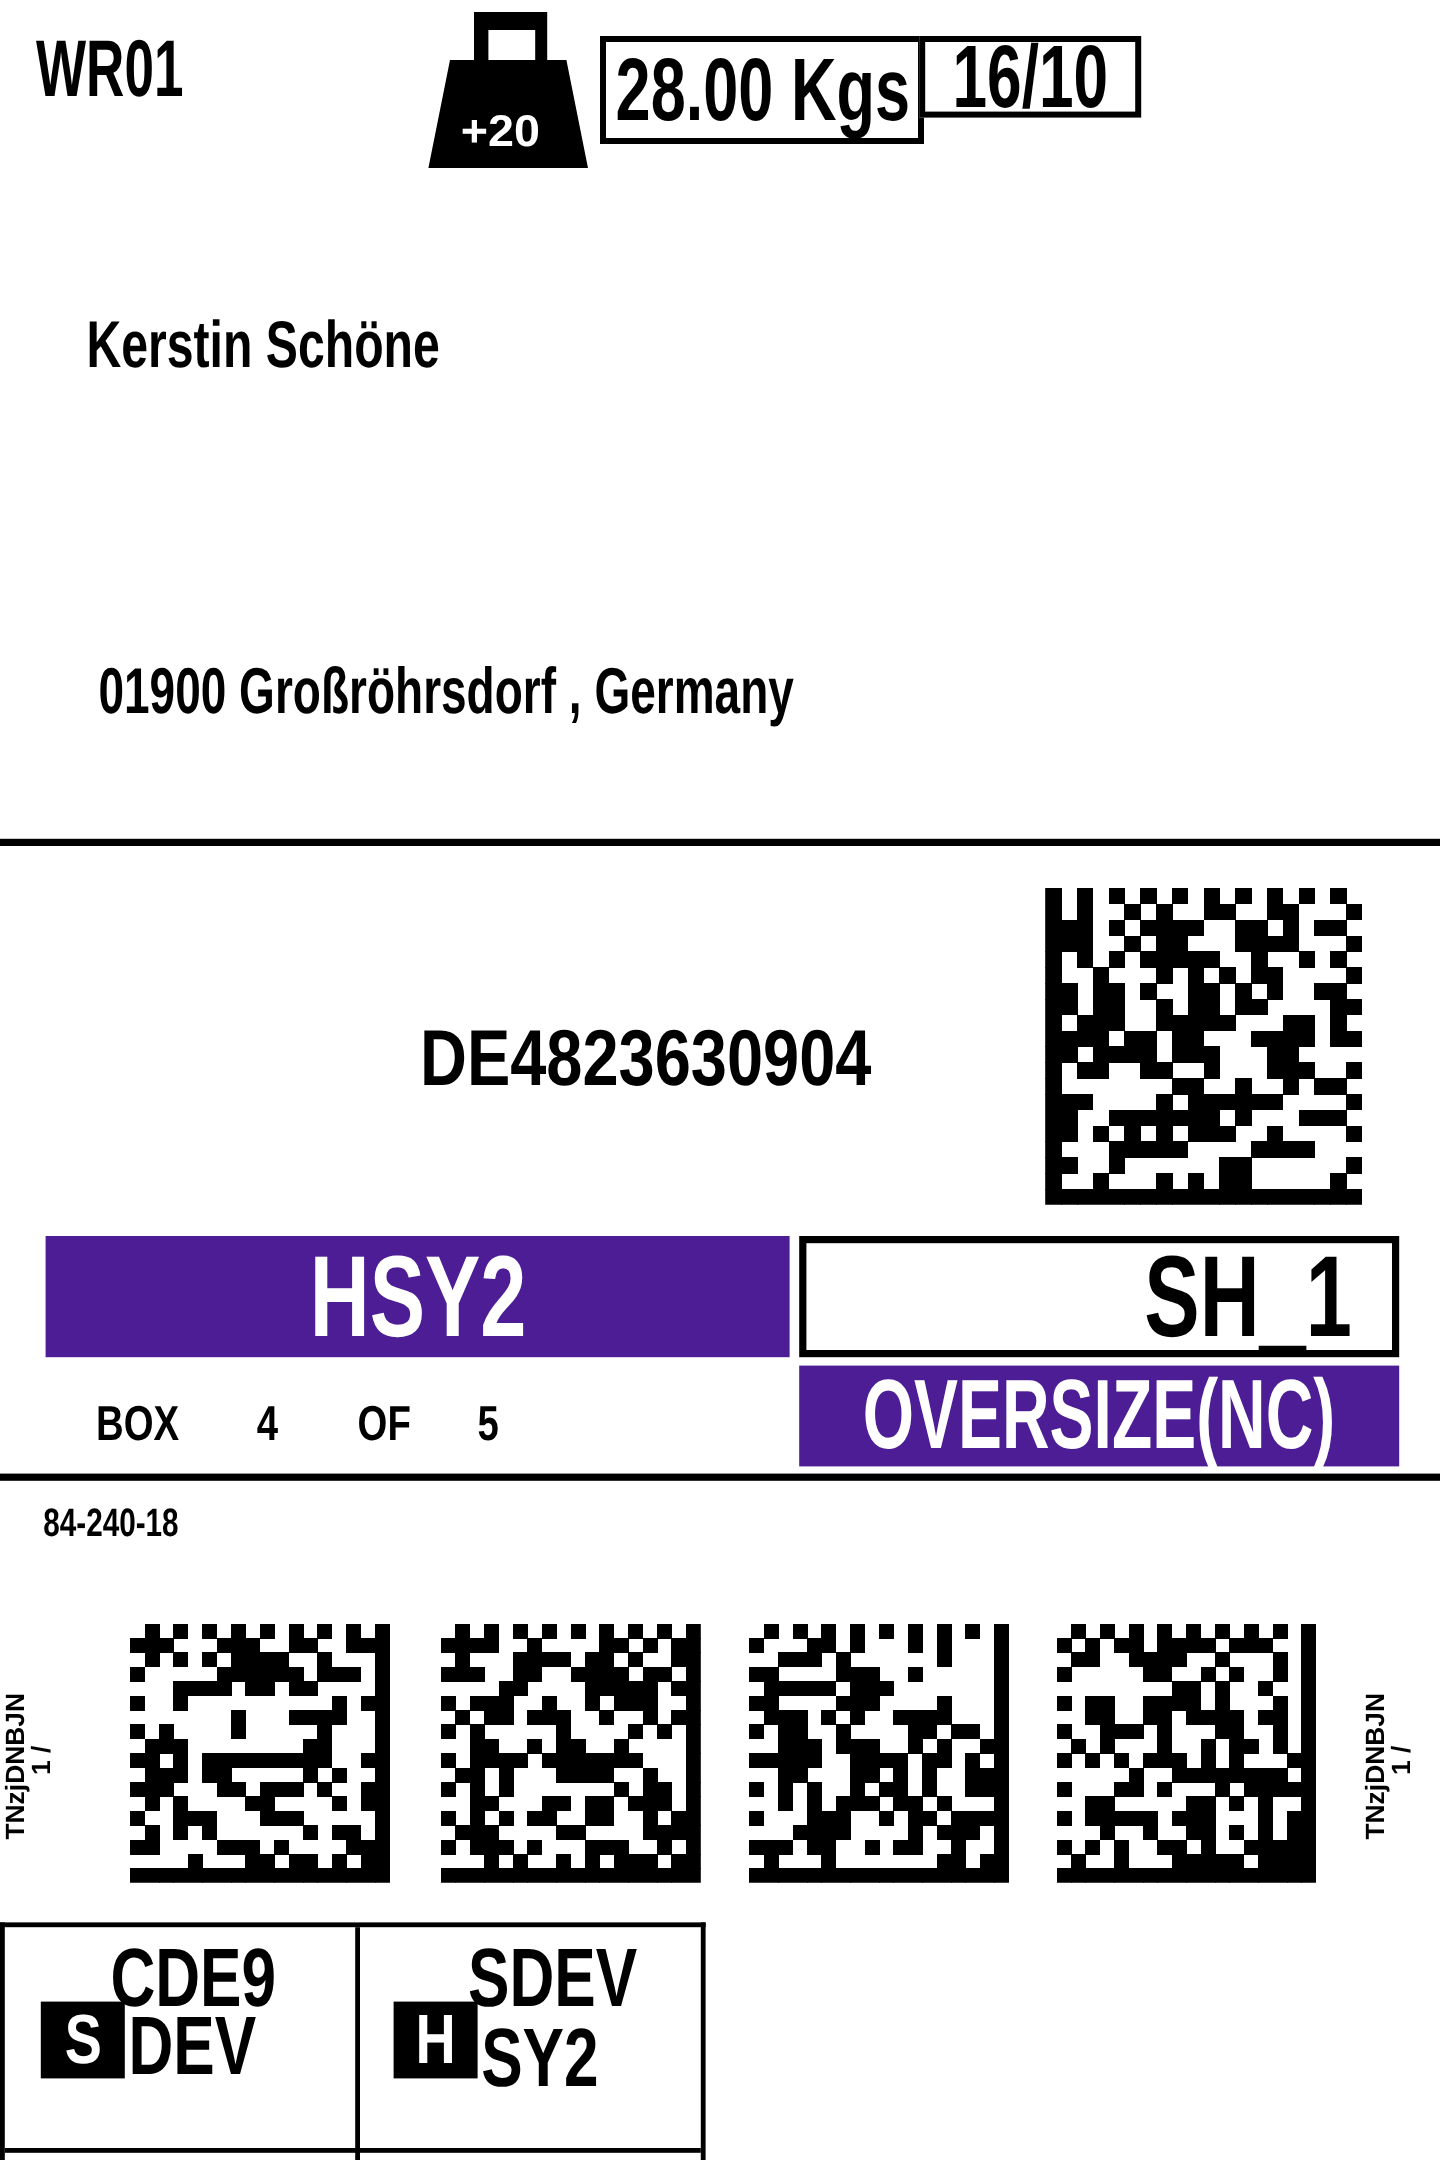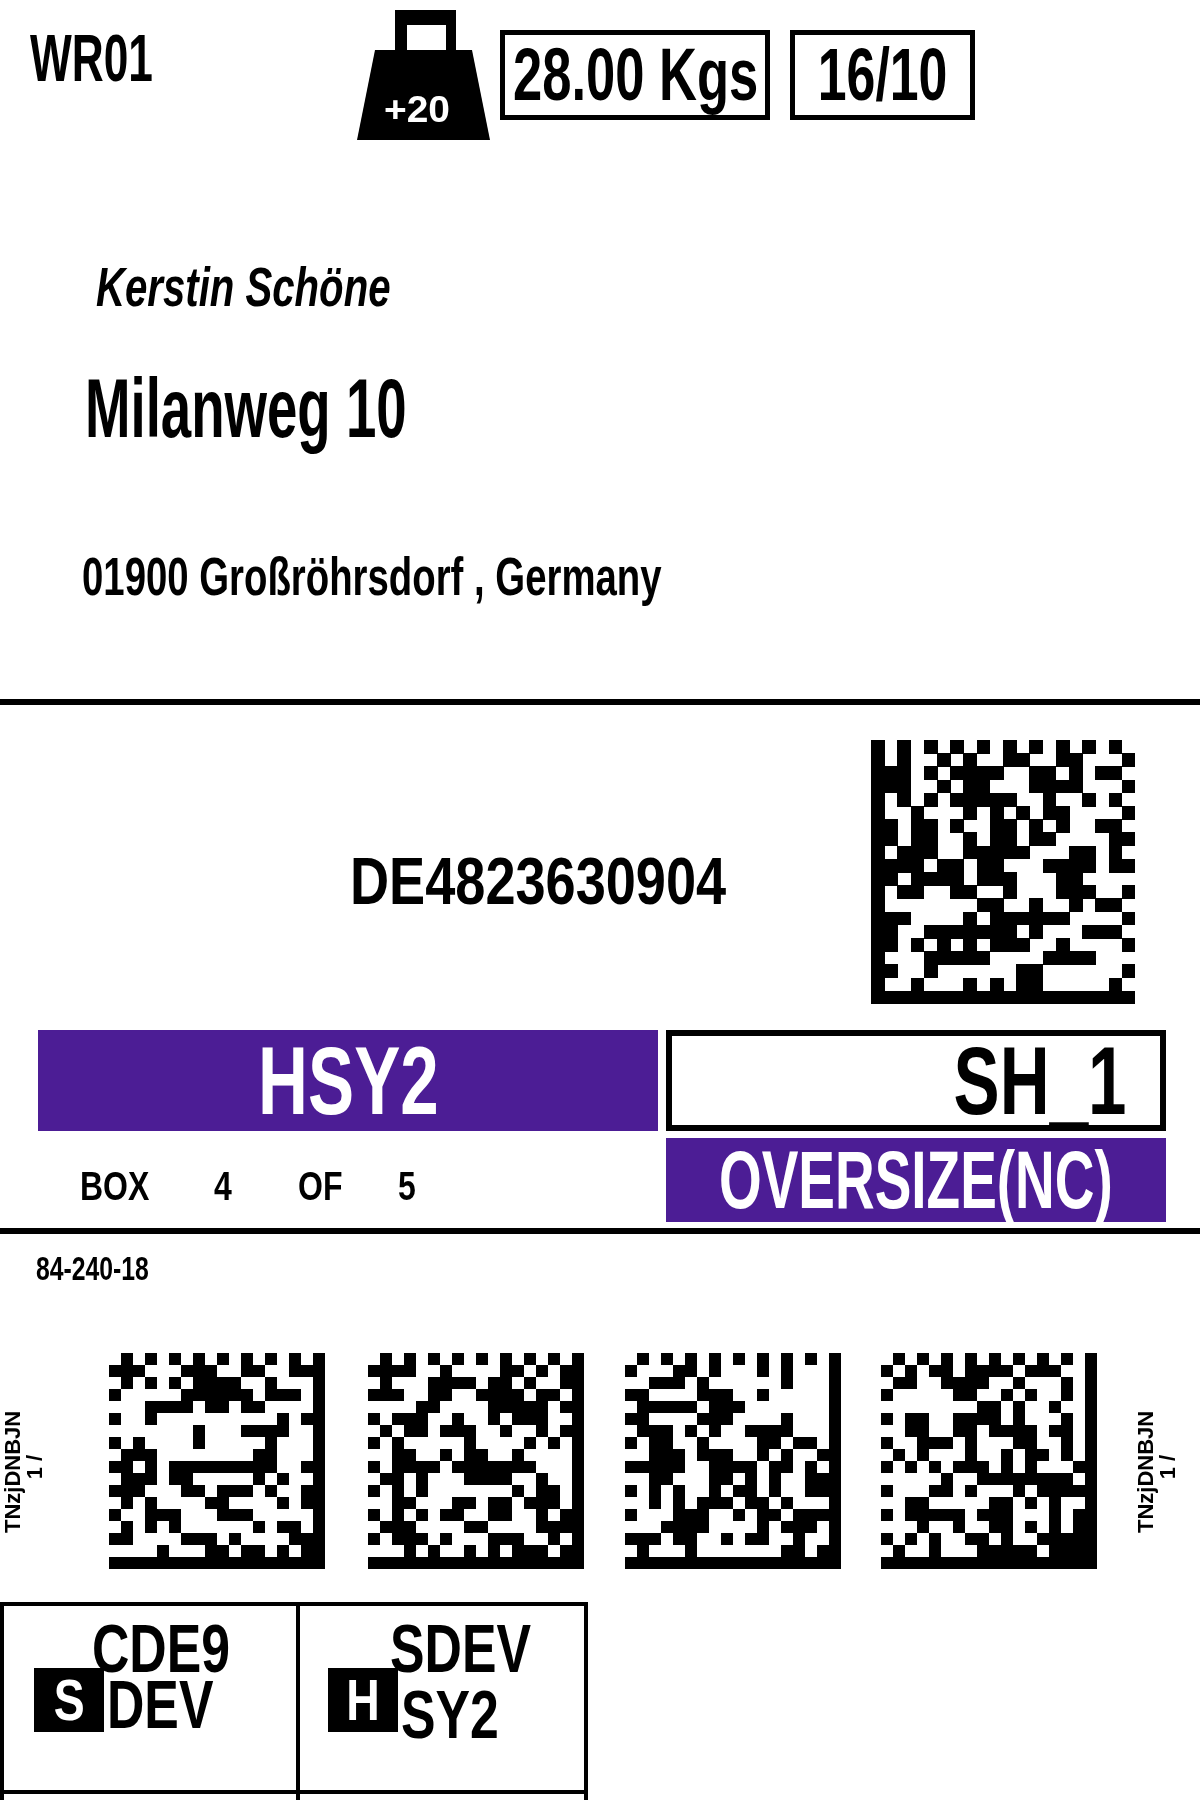--- a/index.html
+++ b/index.html
@@ -35,29 +35,26 @@
     <rect x="50" y="5" width="61" height="45" fill="#000"></rect>
     <rect x="62" y="20" width="39" height="27" fill="#fff"></rect>
     <polygon points="30,45 127,45 145,135 12,135" fill="#000"></polygon>
     <text x="72" y="117" text-anchor="middle" textLength="66" lengthAdjust="spacingAndGlyphs" font-size="37" font-weight="bold" fill="#fff">+20</text>
   </svg>
 
   <div class="abs framed" style="left:500px;top:30px;width:270px;height:90px;padding-left:8px;font-size:74px;">
     <span class="cs" style="--s:.71">28.00 Kgs</span>
   </div>
 
-  <div class="abs framed center" style="left:790px;top:30px;width:185px;height:90px;font-size:74px;">
+  <div class="abs framed center" style="left:766px;top:30px;width:185px;height:68px;font-size:74px;">
     <span class="csc" style="--s:.70">16/10</span>
   </div>
 
-  <div class="abs" style="left:96px;top:255px;font-size:55px;font-style:italic;">
+  <div class="abs" style="left:72px;top:255px;font-size:55px;">
     <span class="cs" style="--s:.73">Kerstin Schöne</span>
-  </div>
-  <div class="abs" style="left:85px;top:360px;font-size:84px;">
-    <span class="cs" style="--s:.65">Milanweg 10</span>
   </div>
   <div class="abs" style="left:82px;top:545px;font-size:54px;">
     <span class="cs" style="--s:.71">01900 Großröhrsdorf , Germany</span>
   </div>
 
   <div class="abs divider" style="top:699px;height:6px;"></div>
 
   <div class="abs" style="left:350px;top:843px;font-size:66px;">
     <span class="cs" style="--s:.82">DE4823630904</span>
   </div>

